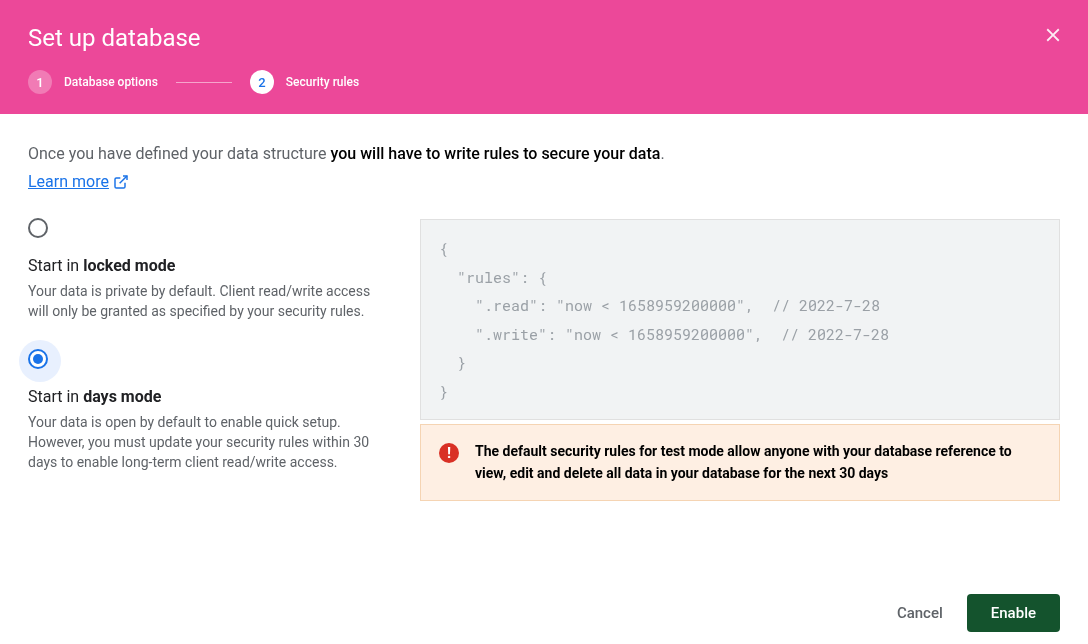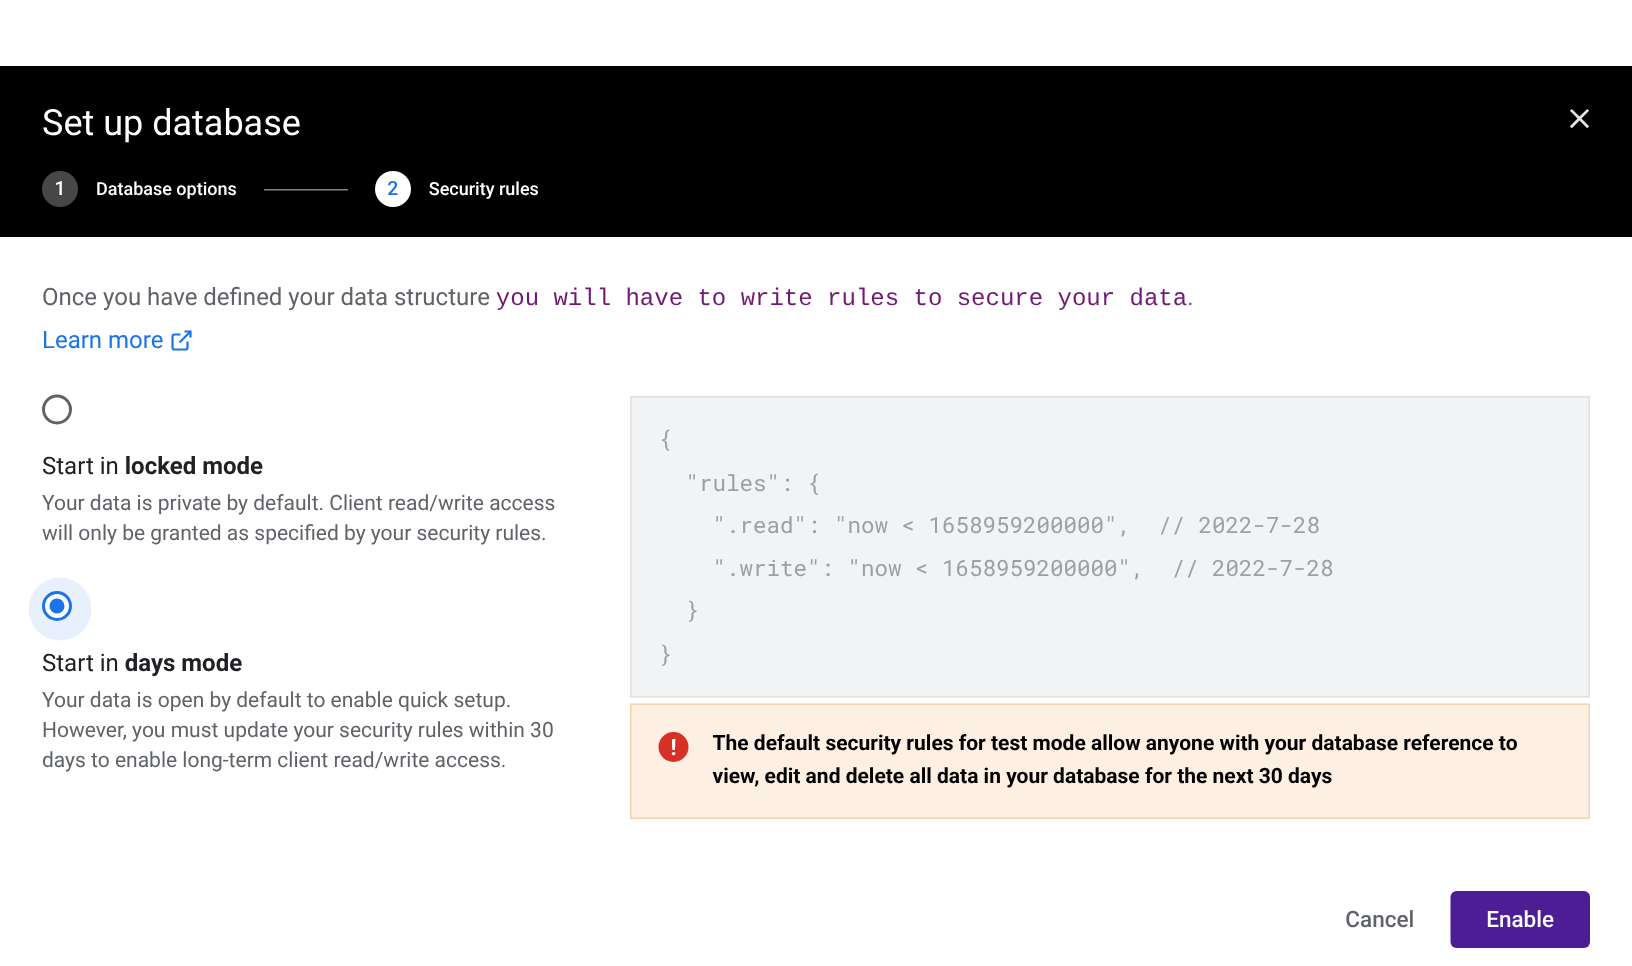--- a/index.html
+++ b/index.html
@@ -1,34 +1,34 @@
 <!DOCTYPE html>
 <html><head>
   <meta charset="utf-8">
   <style>
     * { box-sizing: border-box; margin: 0; padding: 0; }
     body { font-family: 'Google Sans', Roboto, Arial, sans-serif; width: 1088px; height: 644px; background: #fff; overflow: hidden; }
     
-    .header { background: #000000; color: #fff; padding: 24px 28px 20px 28px; position: relative; margin-top: 44px; }
+    .header { background: #ec4899; color: #fff; padding: 24px 28px 20px 28px; position: relative; }
     .header-title { font-size: 24px; font-weight: 400; margin-bottom: 18px; }
     .close-btn { position: absolute; top: 24px; right: 24px; cursor: pointer; color: #fff; opacity: 0.9; }
     .close-btn svg { width: 22px; height: 22px; }
     
     .stepper { display: flex; align-items: center; gap: 0; }
     .step { display: flex; align-items: center; gap: 12px; }
     .step-num { width: 24px; height: 24px; border-radius: 50%; display: flex; align-items: center; justify-content: center; font-size: 13px; font-weight: 500; }
     .step-num.inactive { background: rgba(255,255,255,0.28); color: #fff; }
     .step-num.active { background: #fff; color: #1a73e8; }
     .step-label { font-size: 12px; color: #fff; font-weight: 500; }
     .step-connector { width: 56px; height: 1px; background: rgba(255,255,255,0.5); margin: 0 18px; }
     
     .body { padding: 28px 28px 0 28px; }
     .intro { font-size: 16px; color: #5f6368; margin-bottom: 6px; line-height: 1.5; }
-    .intro .bold { font-weight: 500; color: #701a75; font-family: Liberation Mono, monospace; }
-    .learn-more { color: #1a73e8; font-size: 16px; display: inline-flex; align-items: center; gap: 4px; cursor: pointer; margin-bottom: 28px; }
+    .intro .bold { font-weight: 500; color: #000000; }
+    .learn-more { color: #1a73e8; text-decoration: underline; font-size: 16px; display: inline-flex; align-items: center; gap: 4px; cursor: pointer; margin-bottom: 28px; }
     .learn-more svg { width: 16px; height: 16px; }
     
     .content { display: flex; gap: 32px; }
     .left { width: 360px; flex-shrink: 0; }
     .right { flex: 1; }
     
     .option { display: flex; gap: 14px; margin-bottom: 28px; align-items: flex-start; flex-direction: column; }
     .radio-wrap { position: relative; width: 24px; height: 24px; flex-shrink: 0; margin-top: -1px; }
     .radio-halo { position: absolute; top: -9px; left: -9px; width: 42px; height: 42px; border-radius: 50%; background: #e8f0fe; }
     .radio { position: relative; width: 20px; height: 20px; border-radius: 50%; border: 2px solid #5f6368; background: #fff; cursor: pointer; }
@@ -41,21 +41,21 @@
     
     .code-block { background: #f1f3f4; border: 1px solid #e0e0e0; padding: 14px 18px; font-family: 'Roboto Mono', Consolas, monospace; font-size: 15px; line-height: 1.9; color: #9aa0a6; white-space: pre; overflow-x: auto; }
     
     .warning { display: flex; gap: 16px; background: #feefe3; border: 1px solid #f5d4b3; padding: 16px 18px; margin-top: 4px; align-items: flex-start; }
     .warn-icon { width: 20px; height: 20px; border-radius: 50%; background: #d93025; color: #fff; display: flex; align-items: center; justify-content: center; font-size: 15px; font-weight: 700; flex-shrink: 0; margin-top: 2px; }
     .warn-text { color: #000000; font-size: 14px; line-height: 1.55; font-weight: 700; }
     
     .footer { position: absolute; bottom: 0; right: 0; padding: 16px 28px 12px 28px; display: flex; align-items: center; justify-content: flex-end; width: 100%; }
     .btn { padding: 10px 24px; border-radius: 4px; font-size: 15px; font-weight: 500; cursor: pointer; border: none; font-family: inherit; }
     .btn-text { background: transparent; color: #5f6368; }
-    .btn-filled { background: #4c1d95; color: #fff; }
+    .btn-filled { background: #14532d; color: #fff; }
   </style>
 </head>
 <body>
 
 <div class="header">
   <div class="header-title">Set up database</div>
   <div class="close-btn">
     <svg viewBox="0 0 24 24" fill="currentColor">
         <path d="M19 6.41L17.59 5 12 10.59 6.41 5 5 6.41 10.59 12 5 17.59 6.41 19 12 13.41 17.59 19 19 17.59 13.41 12z"></path>
       </svg>

